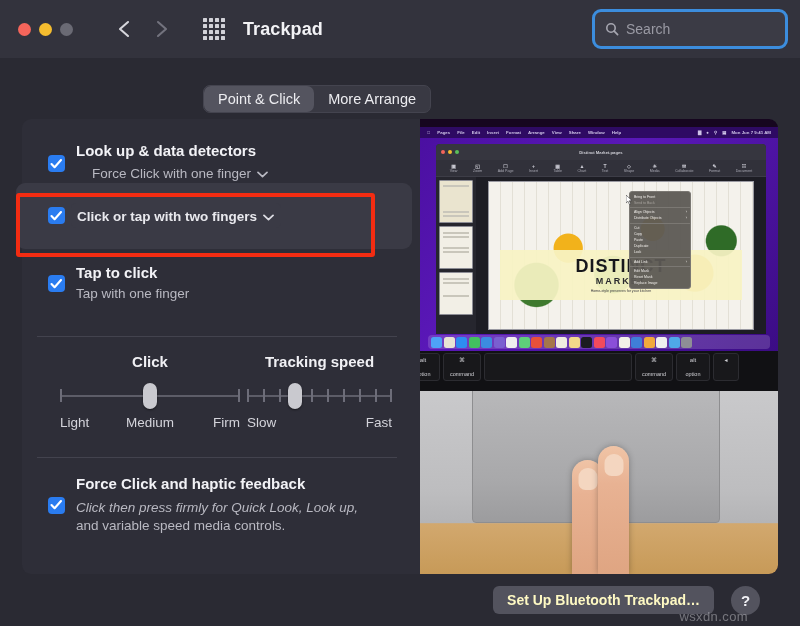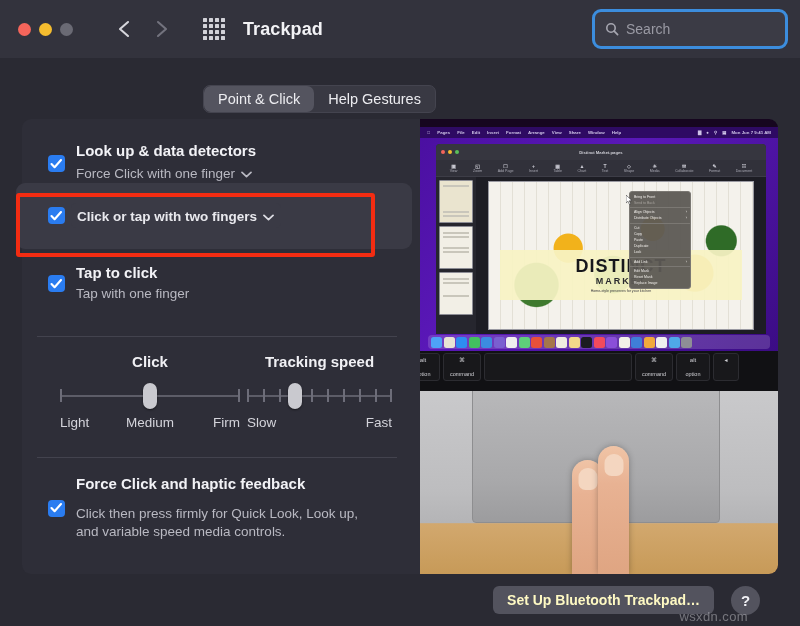--- a/index.html
+++ b/index.html
@@ -130,21 +130,21 @@
   }
   .opt-sub.strong { color: #e9e9ee; font-weight: bold; }
   .popup {
     display: inline-flex; align-items: center;
     background: #3a3a45;
     border-radius: 5px;
     padding: 2px 7px 2px 6px;
     margin-left: -5px;
   }
   .popup .chevd { margin-left: 6px; }
-  .popup.plain { background: transparent; padding-left: 0; margin-left: 0; }
+  .popup.plain { background: transparent; padding-left: 0; margin-left: 16px; }
 
   
   #sel-highlight {
     position: absolute;
     left: -6px; top: 64px;
     width: 396px; height: 66px;
     background: #3a3a45;
     border-radius: 9px;
   }
 
@@ -437,21 +437,21 @@
           <circle cx="6" cy="6" r="4.2" fill="none" stroke="#a6a6b0" stroke-width="1.6"></circle>
           <line x1="9.2" y1="9.2" x2="12.6" y2="12.6" stroke="#a6a6b0" stroke-width="1.7" stroke-linecap="round"></line>
         </svg>
       </span>
       <input id="search-input" type="text" placeholder="Search" style="">
     </div>
   </div>
 
   <div id="tabs">
     <div class="tab active">Point &amp; Click</div>
-    <div class="tab">Help Gestures</div>
+    <div class="tab">More Arrange</div>
   </div>
 
   <div id="panel">
 
     <div id="left-col">
 
       <div id="sel-highlight"></div>
 
       <div id="divider-a"></div>
       <div id="divider-b"></div>
@@ -544,21 +544,21 @@
       </div>
 
       <div class="opt-row" style="left:26px; top:356px;">
         <span class="cb">
           <svg width="13" height="12" viewBox="0 0 13 12">
               <polyline points="1.5,6 4.6,9.2 11,2" fill="none" stroke="#fff" stroke-width="2.1" stroke-linecap="round" stroke-linejoin="round"></polyline>
             </svg>
         </span>
         <span class="opt-texts">
           <span class="opt-title">Force Click and haptic feedback</span>
-          <span class="opt-sub" style="margin-top:12px;">Click then press firmly for Quick Look, Look up,</span>
+          <span class="opt-sub" style="margin-top:6px;font-style:italic;">Click then press firmly for Quick Look, Look up,</span>
           <span class="opt-sub" style="margin-top:0;">and variable speed media controls.</span>
         </span>
       </div>
 
     </div>
 
     <div id="video">
 
       <div id="vid-mac">
         <div id="vid-menubar">

